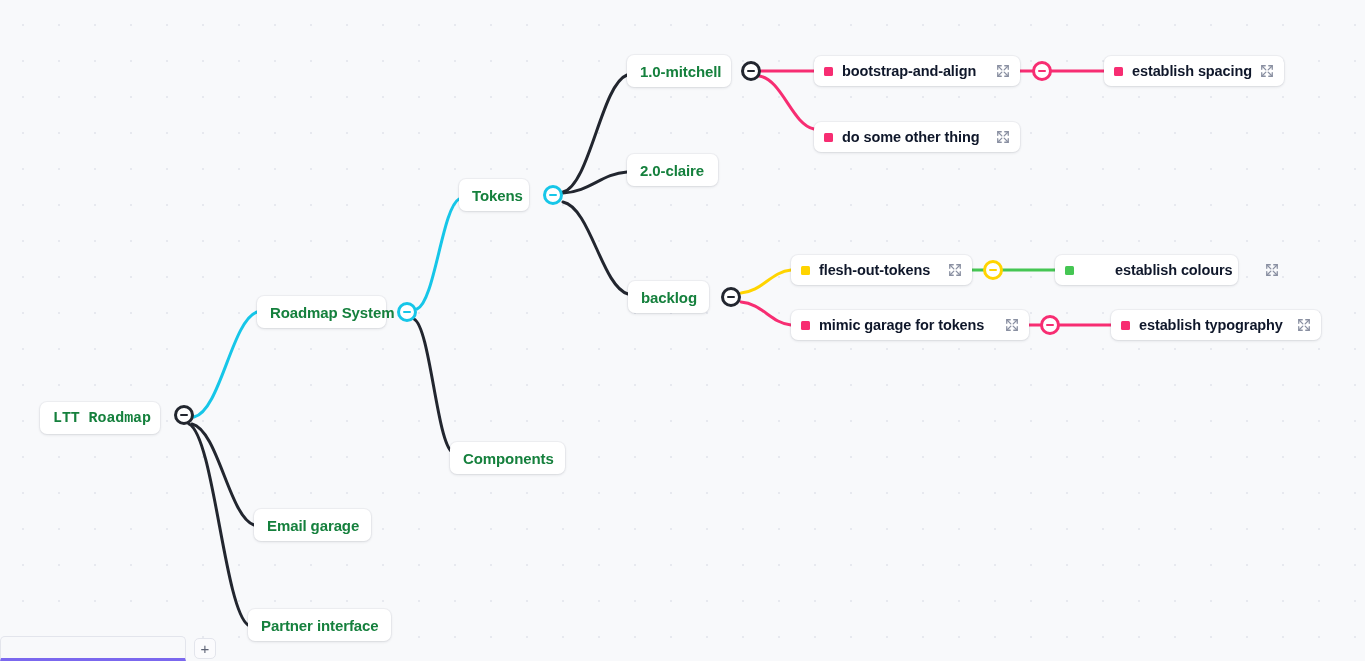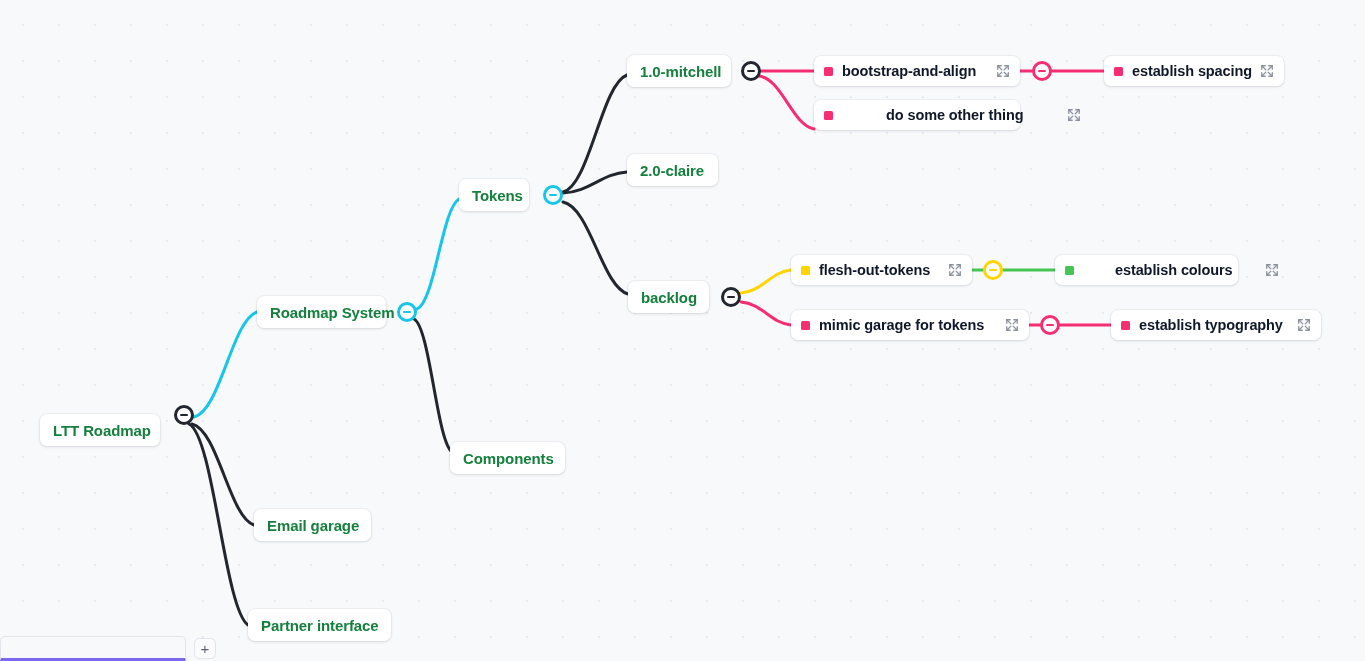--- a/index.html
+++ b/index.html
@@ -169,21 +169,21 @@
       <path d="M 761 71 L 814 71" fill="none" stroke="#f72d72" stroke-width="3" stroke-linecap="round"></path>
       <path d="M 759 76 C 782.1 79.18, 792 124.76, 814 129" fill="none" stroke="#f72d72" stroke-width="3" stroke-linecap="round"></path>
       <path d="M 1020 71 L 1104 71" fill="none" stroke="#f72d72" stroke-width="3" stroke-linecap="round"></path>
       <path d="M 741 293 C 762 291.62, 771 271.84, 791 270" fill="none" stroke="#ffd400" stroke-width="3" stroke-linecap="round"></path>
       <path d="M 741 302 C 762 303.38, 771 323.16, 791 325" fill="none" stroke="#f72d72" stroke-width="3" stroke-linecap="round"></path>
       <path d="M 972 270 L 1055 270" fill="none" stroke="#45c653" stroke-width="3" stroke-linecap="round"></path>
       <path d="M 1029 325 L 1111 325" fill="none" stroke="#f72d72" stroke-width="3" stroke-linecap="round"></path>
     </svg>
 
   <div id="nodes-layer">
-      <div class="node plain" style="left: 40px; top: 430px; width: 120px;">
+      <div class="node plain" style="left: 40px; top: 418px; width: 120px; font-family: Liberation Mono, monospace;">
         <span class="label">LTT Roadmap</span>
       </div>
       <div class="collapse-btn" style="left: 184px; top: 415px; border-color: rgb(34, 38, 47);">
         <span class="minus" style="background: rgb(34, 38, 47);"></span>
       </div>
       <div class="node plain" style="left: 257px; top: 312px; width: 129px;">
         <span class="label">Roadmap System</span>
       </div>
       <div class="collapse-btn" style="left: 407px; top: 312px; border-color: rgb(22, 198, 232);">
         <span class="minus" style="background: rgb(22, 198, 232);"></span>
@@ -228,21 +228,21 @@
           <line x1="21" y1="3" x2="14" y2="10"></line>
           <polyline points="9,21 3,21 3,15"></polyline>
           <line x1="3" y1="21" x2="10" y2="14"></line>
           <polyline points="15,21 21,21 21,15"></polyline>
           <line x1="21" y1="21" x2="14" y2="14"></line>
         </svg>
       </div>
       <div class="collapse-btn" style="left: 1042px; top: 71px; border-color: rgb(247, 45, 114);">
         <span class="minus" style="background: rgb(247, 45, 114);"></span>
       </div>
-      <div class="node task" style="left: 814px; top: 115px; width: 206px; gap: 44px;">
+      <div class="node task" style="left: 814px; top: 137px; width: 206px;">
         <span class="swatch" style="background: rgb(247, 45, 114);"></span>
         <span class="label">do some other thing</span>
         <svg class="expand-icon" viewBox="0 0 24 24" fill="none" stroke="currentColor" stroke-width="2.2" stroke-linecap="round" stroke-linejoin="round" style="margin-left: auto;">
           <polyline points="9,3 3,3 3,9"></polyline>
           <line x1="3" y1="3" x2="10" y2="10"></line>
           <polyline points="15,3 21,3 21,9"></polyline>
           <line x1="21" y1="3" x2="14" y2="10"></line>
           <polyline points="9,21 3,21 3,15"></polyline>
           <line x1="3" y1="21" x2="10" y2="14"></line>
           <polyline points="15,21 21,21 21,15"></polyline>

